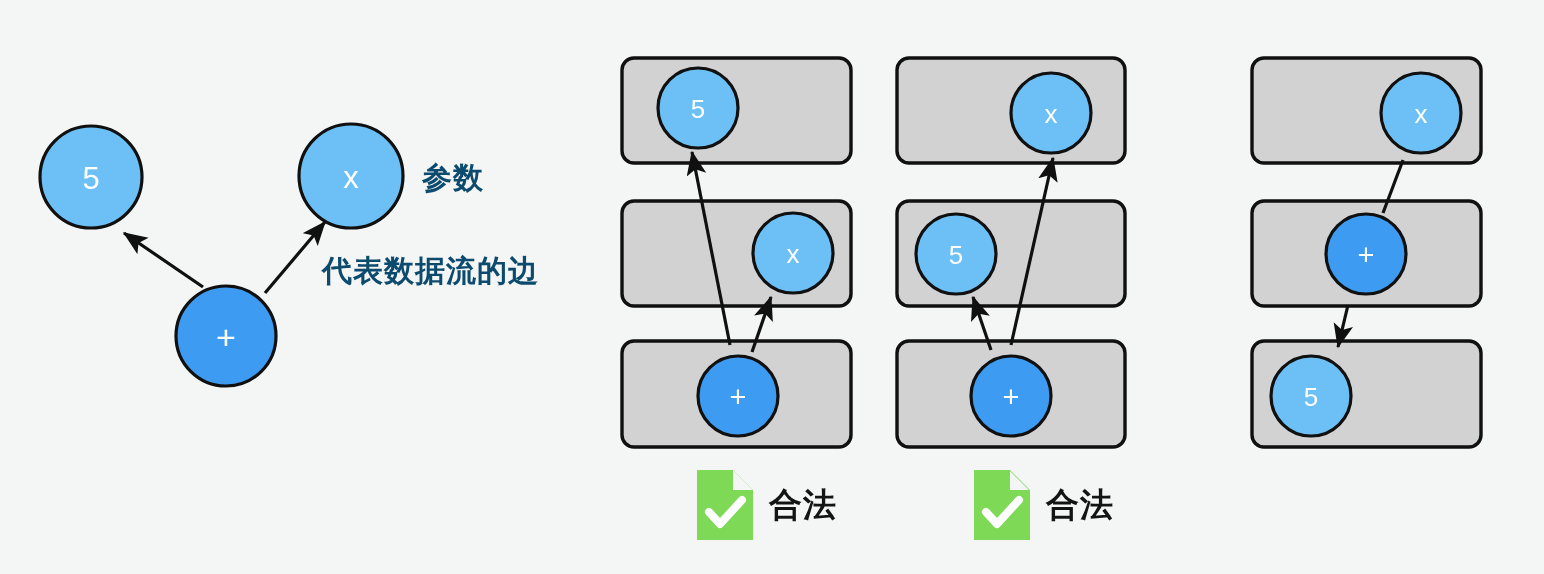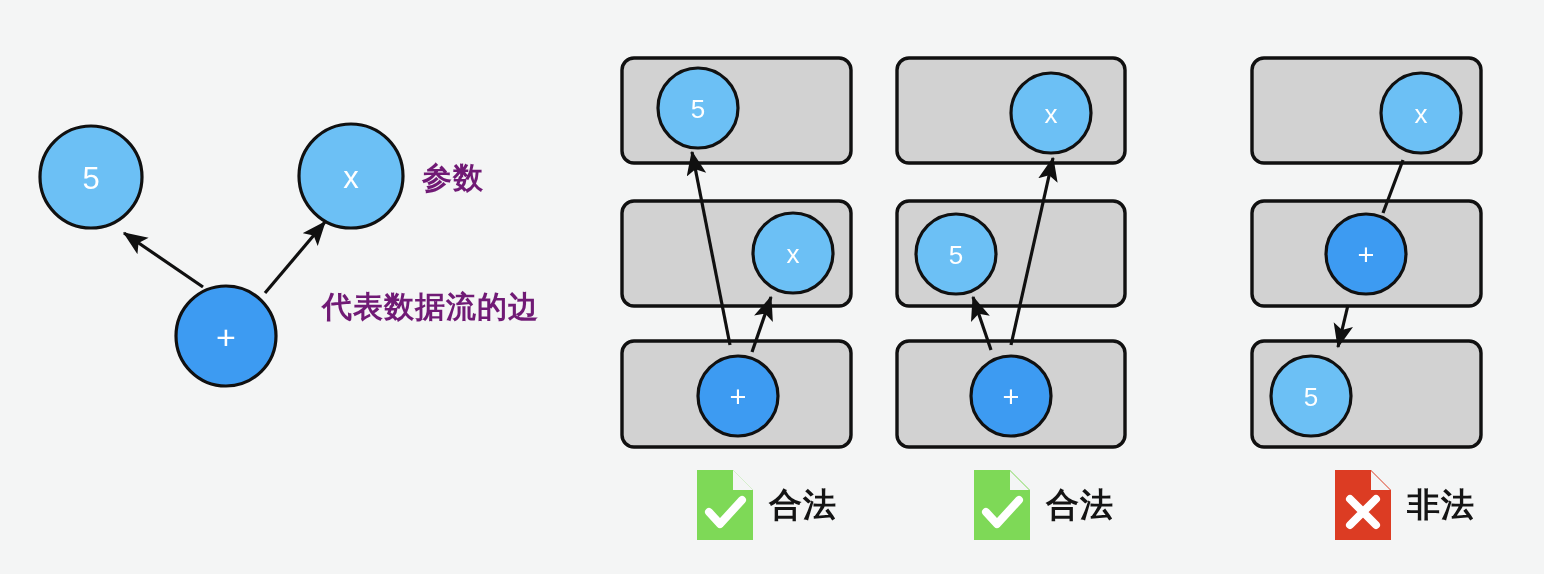--- a/index.html
+++ b/index.html
@@ -41,21 +41,21 @@
     font-size: 34px;
     text-anchor: middle;
     dominant-baseline: central;
   }
   .node-label-sm { font-size: 26px; }
   .node-label-plus-sm { font-size: 29px; }
   .slot-box { fill: #d2d2d2; stroke: #101010; stroke-width: 3.4; }
   .edge { stroke: #101010; stroke-width: 3.2; fill: none; }
   .cn-text {
     position: absolute;
-    color: #701a75;
+    color: #0c4a6e;
     font-family: Liberation Mono, monospace;
     font-weight: bold;
     white-space: nowrap;
   }
   .legend-text { font-size: 30px; letter-spacing: 1px; }
   .verdict-row {
     position: absolute;
     display: flex;
     align-items: center;
     gap: 16px;
@@ -166,21 +166,21 @@
       </g>
       <g>
         <circle class="node-circle-light" cx="1311" cy="396" r="40"></circle>
         <text class="node-label node-label-sm" x="1311" y="397">5</text>
       </g>
     </g>
   </svg>
 
   <div class="cn-text legend-text" style="left:422px; top:158px;">参数</div>
 
-  <div class="cn-text legend-text" style="left:322px; top:251px;margin-top:36px;">代表数据流的边</div>
+  <div class="cn-text legend-text" style="left:322px; top:251px;">代表数据流的边</div>
 
 
   <div class="verdict-row" style="left:657px; top:470px;">
     <span>
       <svg class="doc-icon" viewBox="0 0 56 70">
         <path d="M0 0 H36 L56 20 V70 H0 Z" fill="#7ed957"></path>
         <path d="M36 0 L56 20 H36 Z" fill="#f4f5f5"></path>
         <path d="M36 1 L55 20 H36 Z" fill="#f4f5f5"></path>
         <path d="M12 42 L23 54 L45 30" stroke="#ffffff" stroke-width="8" fill="none" stroke-linecap="round" stroke-linejoin="round"></path>
       </svg>
@@ -192,24 +192,14 @@
     <span>
       <svg class="doc-icon" viewBox="0 0 56 70">
         <path d="M0 0 H36 L56 20 V70 H0 Z" fill="#7ed957"></path>
         <path d="M36 1 L55 20 H36 Z" fill="#f4f5f5"></path>
         <path d="M12 42 L23 54 L45 30" stroke="#ffffff" stroke-width="8" fill="none" stroke-linecap="round" stroke-linejoin="round"></path>
       </svg>
     </span>
     <span class="verdict-label">合法</span>
   </div>
 
-  <div class="verdict-row" style="left:1295px; top:470px;">
-    <span>
-      <svg class="doc-icon" viewBox="0 0 56 70">
-        <path d="M0 0 H36 L56 20 V70 H0 Z" fill="#dc3c23"></path>
-        <path d="M36 1 L55 20 H36 Z" fill="#f4f5f5"></path>
-        <path d="M15 29 L41 55 M41 29 L15 55" stroke="#ffffff" stroke-width="8" fill="none" stroke-linecap="round"></path>
-      </svg>
-    </span>
-    <span class="verdict-label">非法</span>
-  </div>
 
 </div>
 
 </body></html>

